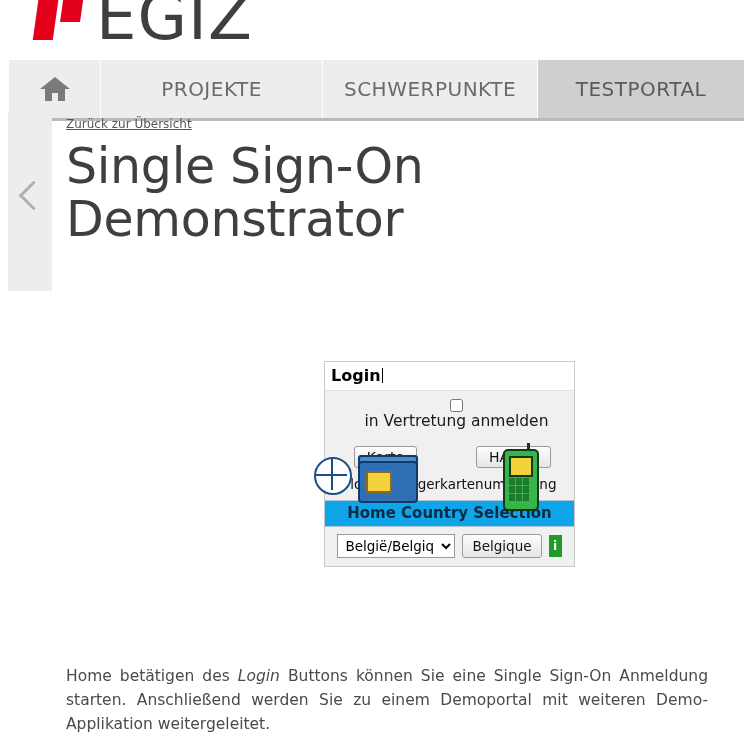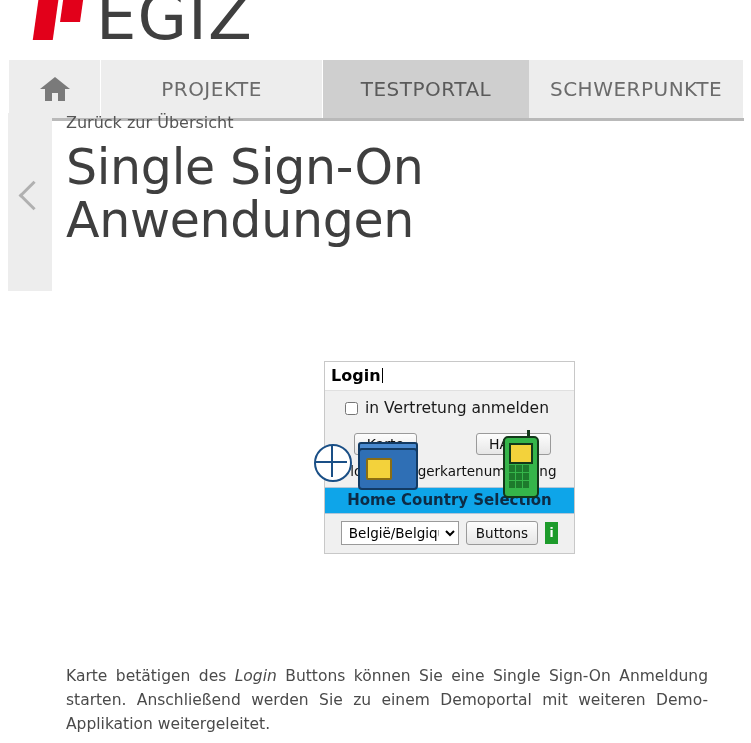--- a/index.html
+++ b/index.html
@@ -114,22 +114,23 @@
     transform: rotate(45deg);
   }
 
   
   .content {
     position: absolute;
     left: 66px; top: 113px;
     width: 676px;
   }
   .back-link {
-    font-size: 16px;
+    font-size: 12px;
     color: #555555;
+    text-decoration: underline;
     display: inline-block;
     margin: 0 0 6px 0;
     cursor: pointer;
   }
   .page-title {
     font-size: 49px;
     font-weight: 400;
     color: #3f3f3f;
     margin: 4px 0 0 0;
     line-height: 1.08;
@@ -170,22 +171,22 @@
     vertical-align: -2px;
     margin-left: 1px;
   }
   .login-body {
     background: #f0f0f0;
     padding: 6px 6px 4px 6px;
   }
   .check-row {
     display: flex;
     align-items: center;
-    gap: 7px;
     padding: 2px 0 6px 14px;
+    flex-direction: column;
   }
   .check-row input[type=checkbox] {
     width: 13px; height: 13px;
     margin: 0;
   }
   .check-row label {
     font-size: 15.5px;
     color: #1a1a1a;
   }
   .methods {
@@ -379,31 +380,31 @@
 
 <div class="navbar">
   <div class="nav-item home">
     <span class="home-icon">
       <span class="roof"></span>
         <span class="body"></span>
         <span class="door"></span>
     </span>
   </div>
   <div class="nav-item w1">PROJEKTE</div>
+  <div class="nav-item w2">SCHWERPUNKTE</div>
   <div class="nav-item w3">TESTPORTAL</div>
-  <div class="nav-item w2">SCHWERPUNKTE</div>
 </div>
 
 <div class="side-arrow">
   <span class="chev"></span>
 </div>
 
 <div class="content">
   <a class="back-link">Zurück zur Übersicht</a>
-  <h1 class="page-title">Single Sign-On Anwendungen</h1>
+  <h1 class="page-title">Single Sign-On Demonstrator</h1>
 </div>
 
 <div class="login-widget">
   <div class="login-header">
     <span>Login</span><span class="caret"></span>
   </div>
 
   <div class="login-body">
     <div class="check-row">
       <input type="checkbox" style="">
@@ -442,20 +443,20 @@
     </div>
 
     <div class="local-link">&gt;lokale Bürgerkartenumgebung</div>
   </div>
 
   <div class="hcs-header">Home Country Selection</div>
   <div class="hcs-row">
     <select>
       <option>België/Belgique</option>
     </select>
-    <span class="proceed">Buttons</span>
+    <span class="proceed">Belgique</span>
     <span class="info">i</span>
   </div>
 </div>
 
 <p class="outro">
-  <span>Karte betätigen des </span><em>Login</em><span> Buttons können Sie eine Single Sign-On Anmeldung starten. Anschließend werden Sie zu einem Demoportal mit weiteren Demo-Applikation weitergeleitet.</span>
+  <span>Home betätigen des </span><em>Login</em><span> Buttons können Sie eine Single Sign-On Anmeldung starten. Anschließend werden Sie zu einem Demoportal mit weiteren Demo-Applikation weitergeleitet.</span>
 </p>
 
 </body></html>

